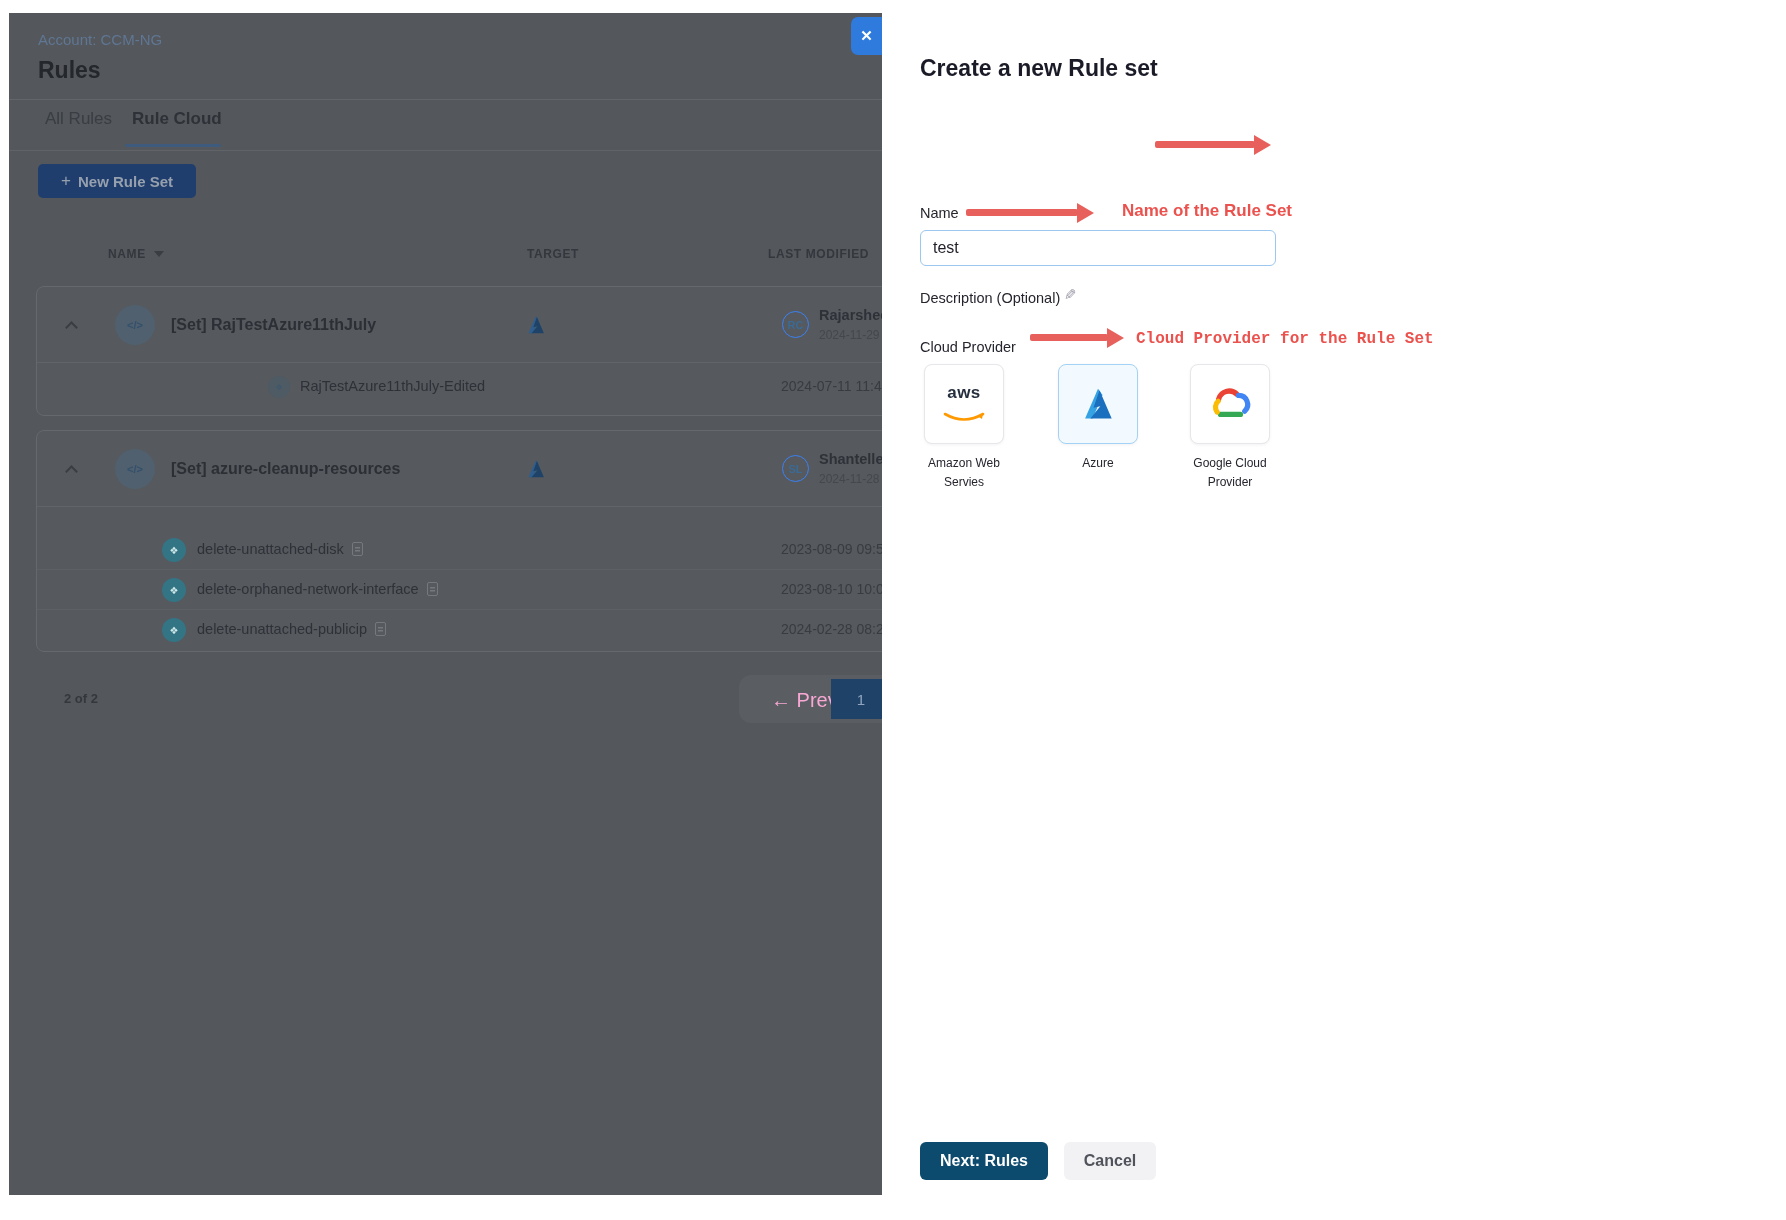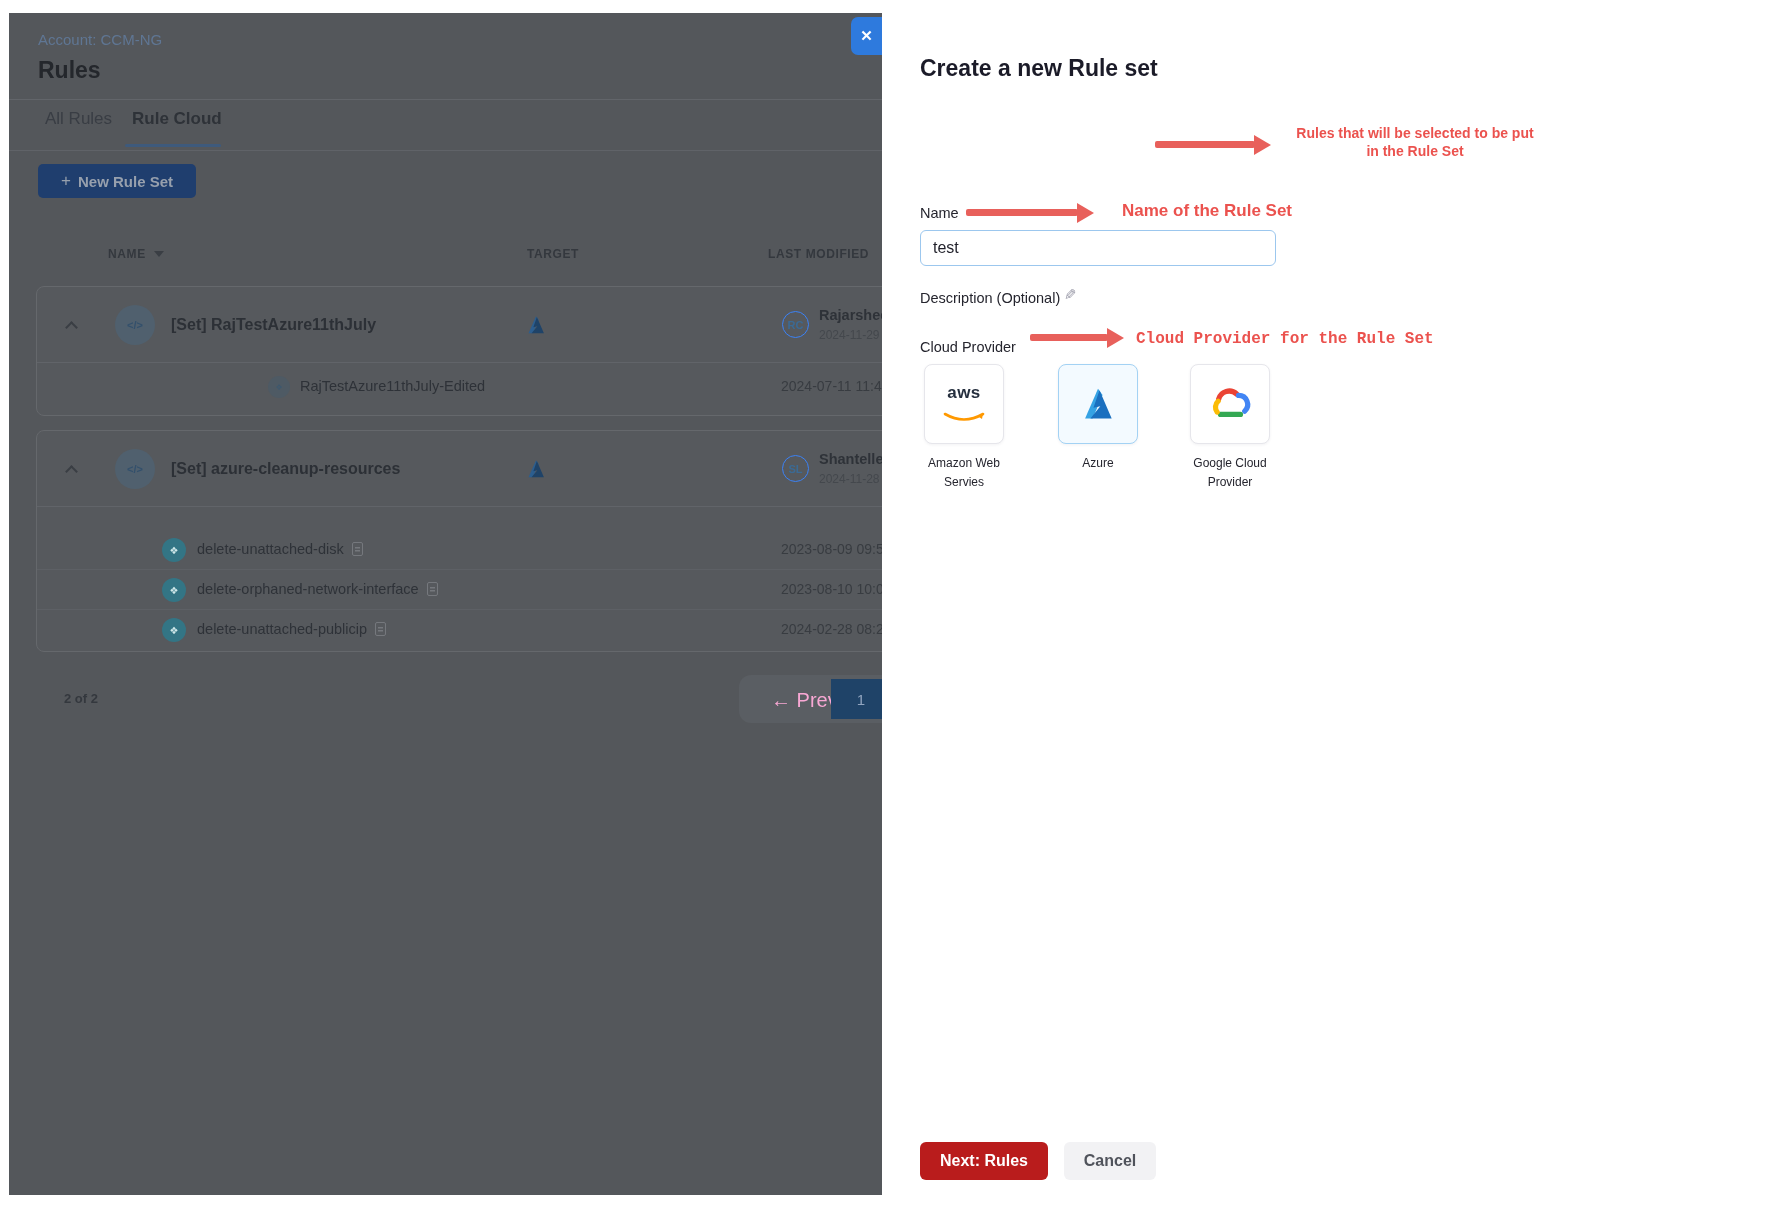--- a/index.html
+++ b/index.html
@@ -95,21 +95,21 @@
   .pcard.gcp { left:308px; }
   .plabel { position:absolute; top:444px; width:110px; text-align:center; font-size:12px; line-height:19px; color:#25252E; }
   .plabel.aws { left:27px; }
   .plabel.azure { left:161px; }
   .plabel.gcp { left:293px; }
   .aws-logo { display:flex; flex-direction:column; align-items:center;gap:12px; }
   .aws-word { font-size:17px; font-weight:bold; color:#252F3E; letter-spacing:.5px; line-height:15px; }
 
   .d-footer-btn { position:absolute; top:1132px; height:38px; border-radius:6px; font-size:16px; font-weight:bold;
                   display:flex; align-items:center; justify-content:center; cursor:pointer; }
-  .next-btn { left:38px; width:128px; background:#b91c1c; color:#fff; }
+  .next-btn { left:38px; width:128px; background:#0c4a6e; color:#fff; }
   .cancel-btn { left:182px; width:92px; background:#F2F2F4; color:#50535B; }
 </style>
 </head>
 <body>
 
 <div class="stage">
 
   <div class="app">
     <div class="crumb">Account: CCM-NG</div>
     <div class="page-title">Rules</div>
@@ -202,22 +202,20 @@
   <div class="drawer">
     <div class="close-btn">
       <span>✕</span>
     </div>
     <div class="d-title">Create a new Rule set</div>
 
 
     <div class="arrow arrow1">
         <span class="ahead"></span>
       </div>
-    <div class="ann ann1">Rules that will be selected to be put
-in the Rule Set</div>
     <div class="arrow arrow2">
         <span class="ahead"></span>
       </div>
     <div class="ann ann2">Name of the Rule Set</div>
     <div class="arrow arrow3">
         <span class="ahead"></span>
       </div>
     <div class="ann ann3">Cloud Provider for the Rule Set</div>
 
     <div class="f-label lbl-name">Name</div>

